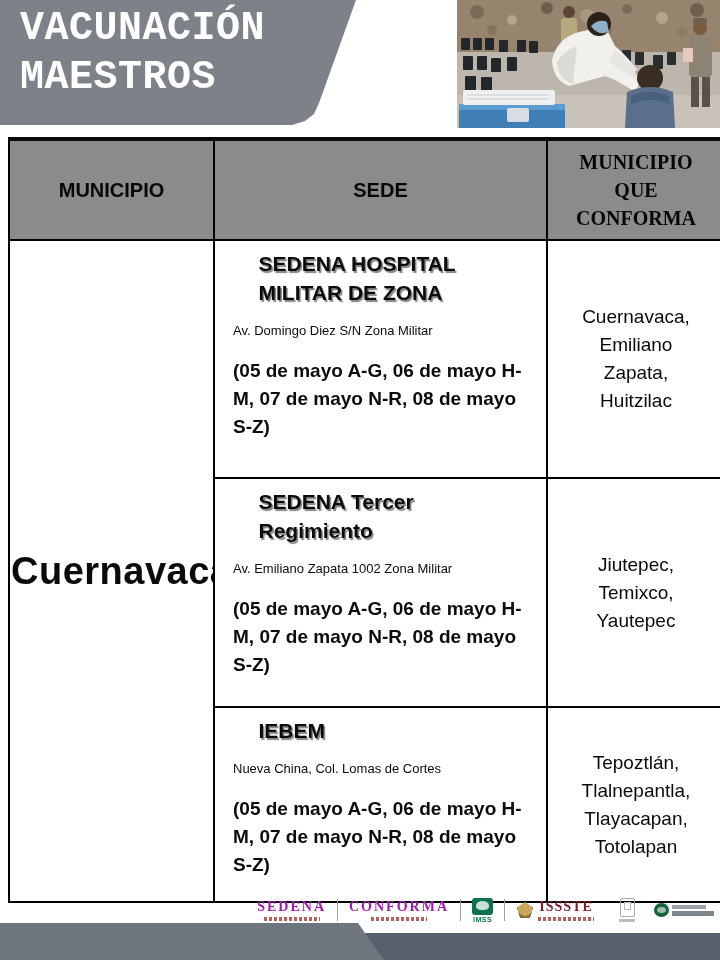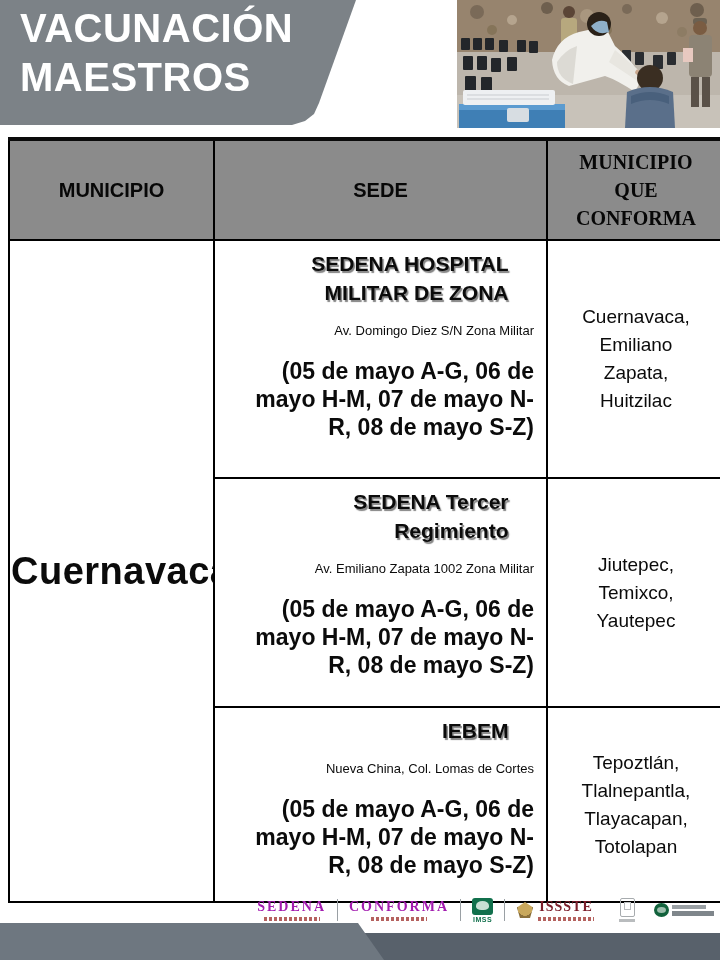--- a/index.html
+++ b/index.html
@@ -7,46 +7,46 @@
     width:720px;height:960px;position:relative;overflow:hidden;background:#fff;
     font-family:"Liberation Sans","DejaVu Sans",sans-serif;color:#0b0b0b;
   }
   
   .banner{
     position:absolute;left:0;top:0;width:362px;height:125px;background:#7c8287;
     clip-path:polygon(0 0,356px 0,319px 103px,314px 114px,305px 121px,292px 125px,0 125px);
   }
   .banner-text{
     position:absolute;left:20px;top:4px;color:#fff;font-weight:bold;
-    font-size:40px;line-height:49px;letter-spacing:.5px;white-space:pre-line;
+    font-size:40px;line-height:49px;letter-spacing:.5px;white-space:pre-line;font-family:Liberation Mono, monospace;
   }
   
   .photo{position:absolute;top:0;right:0;width:263px;height:128px;overflow:hidden;}
   
   table.vac{
     position:absolute;left:8px;top:137px;width:716px;border-collapse:collapse;table-layout:fixed;
   }
   table.vac{border:2px solid #000;border-top:4px solid #0a0a0a;}
   table.vac td,table.vac th{border:2px solid #000;overflow:hidden;}
   th.hd{background:#8b8b8b;font-size:20px;font-weight:bold;text-align:center;vertical-align:middle;color:#070707;}
   th.hd.hd-conforma{padding:0 8px;line-height:28px;font-family:Liberation Serif, serif;}
   .col-muni{width:205px;}
   .col-sede{width:333px;}
   .col-conf{width:178px;}
   td.muni{
     text-align:center;vertical-align:middle;font-size:38px;font-weight:bold;letter-spacing:.5px;
   }
-  td.sede{vertical-align:top;text-align:right;padding:4px 12px 0 18px;}
+  td.sede{vertical-align:top;text-align:left;padding:4px 12px 0 18px;}
   td.conf{vertical-align:middle;text-align:center;font-size:19px;line-height:28px;padding:0 24px;}
   .sede-title{
     font-size:21px;font-weight:bold;line-height:29px;margin:4px auto 10px auto;max-width:250px;
     text-shadow:1.5px 1.5px 1px rgba(90,90,90,.75);
   }
   .sede-addr{font-size:13px;line-height:28px;margin:10px 0;}
-  .sede-sched{font-size:23px;font-weight:bold;line-height:28px;margin:12px 0 0 0;}
+  .sede-sched{font-size:19px;font-weight:bold;line-height:28px;margin:12px 0 0 0;}
   
   .logos{
     position:absolute;top:891px;right:6px;height:38px;display:flex;align-items:center;gap:11px;
   }
   .wordmark{display:flex;flex-direction:column;align-items:center;}
   .wordmark .wm-text{
     font-family:"Liberation Serif","DejaVu Serif",serif;font-weight:bold;font-size:14px;
     letter-spacing:2px;color:#a21caf;
   }
   .wm-sub{width:56px;height:4px;margin-top:2px;background:repeating-linear-gradient(90deg,#b5625f 0 3px,transparent 3px 5px);}

